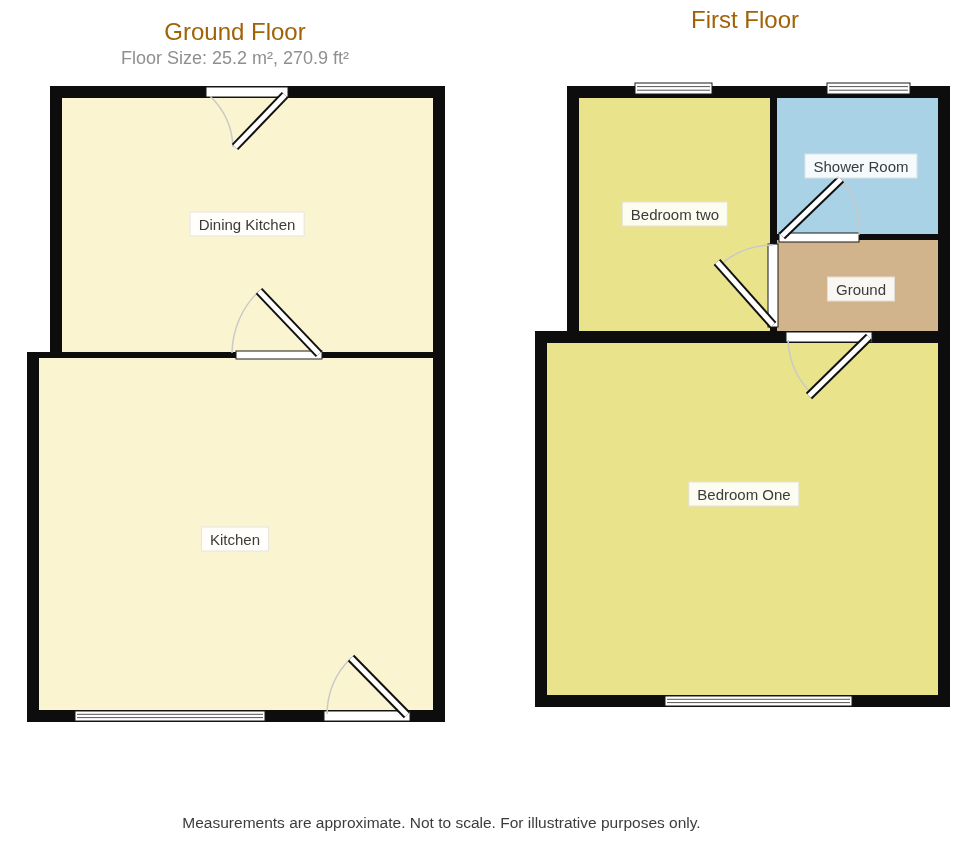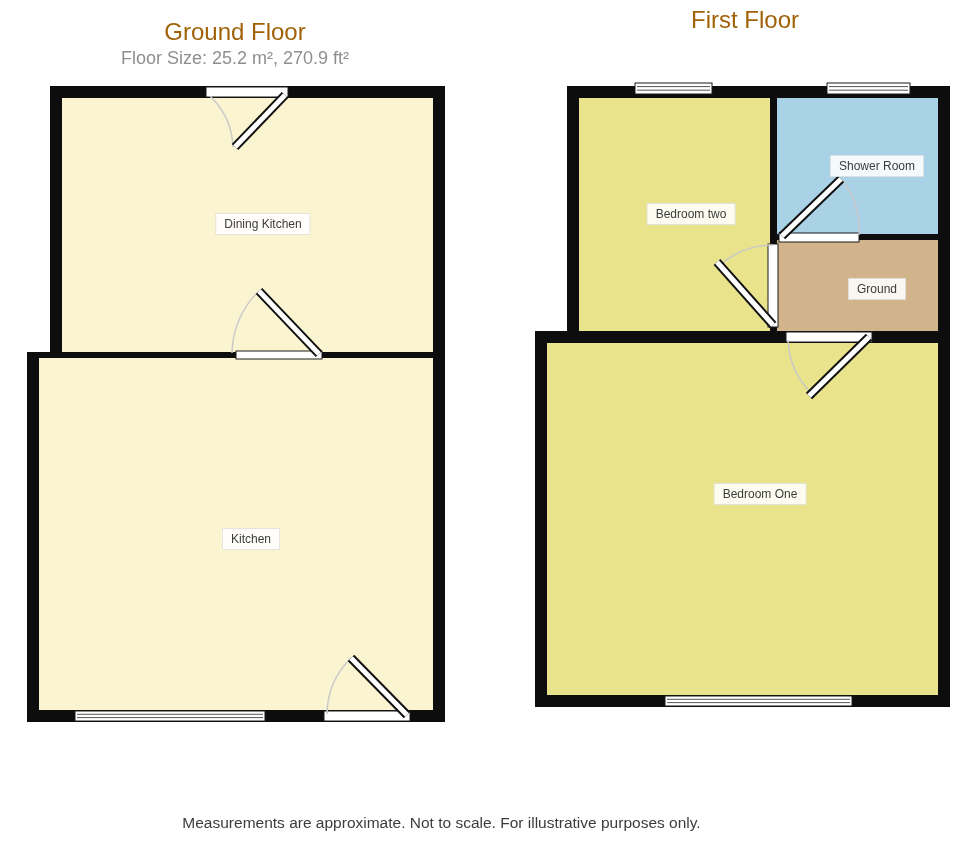--- a/index.html
+++ b/index.html
@@ -10,21 +10,21 @@
   .floor-header{position:absolute;text-align:center;}
   .floor-header.ground{left:0;top:18px;width:470px;}
   .floor-header.first{left:510px;top:6px;width:470px;}
   .floor-title{font-size:24px;color:#a16207;line-height:1.2;}
   .floor-subtitle{font-size:18px;color:#8f8f8f;line-height:1.3;}
   #plan-svg{position:absolute;left:0;top:0;}
   .room-label{
     position:absolute;transform:translate(-50%,-50%);
     background:rgba(255,255,255,0.88);
     border:1px solid rgba(0,0,0,0.10);
-    padding:3px 8px;font-size:12px;color:#3b3b3b;white-space:nowrap;margin-left:16px;
+    padding:3px 8px;font-size:15px;color:#3b3b3b;white-space:nowrap;
   }
   .footer-note{
     position:absolute;left:0;top:814px;width:883px;text-align:center;
     font-size:15.5px;color:#3c3c3c;
   }
 </style>
 </head>
 <body>
 
 <div class="floor-header ground">

